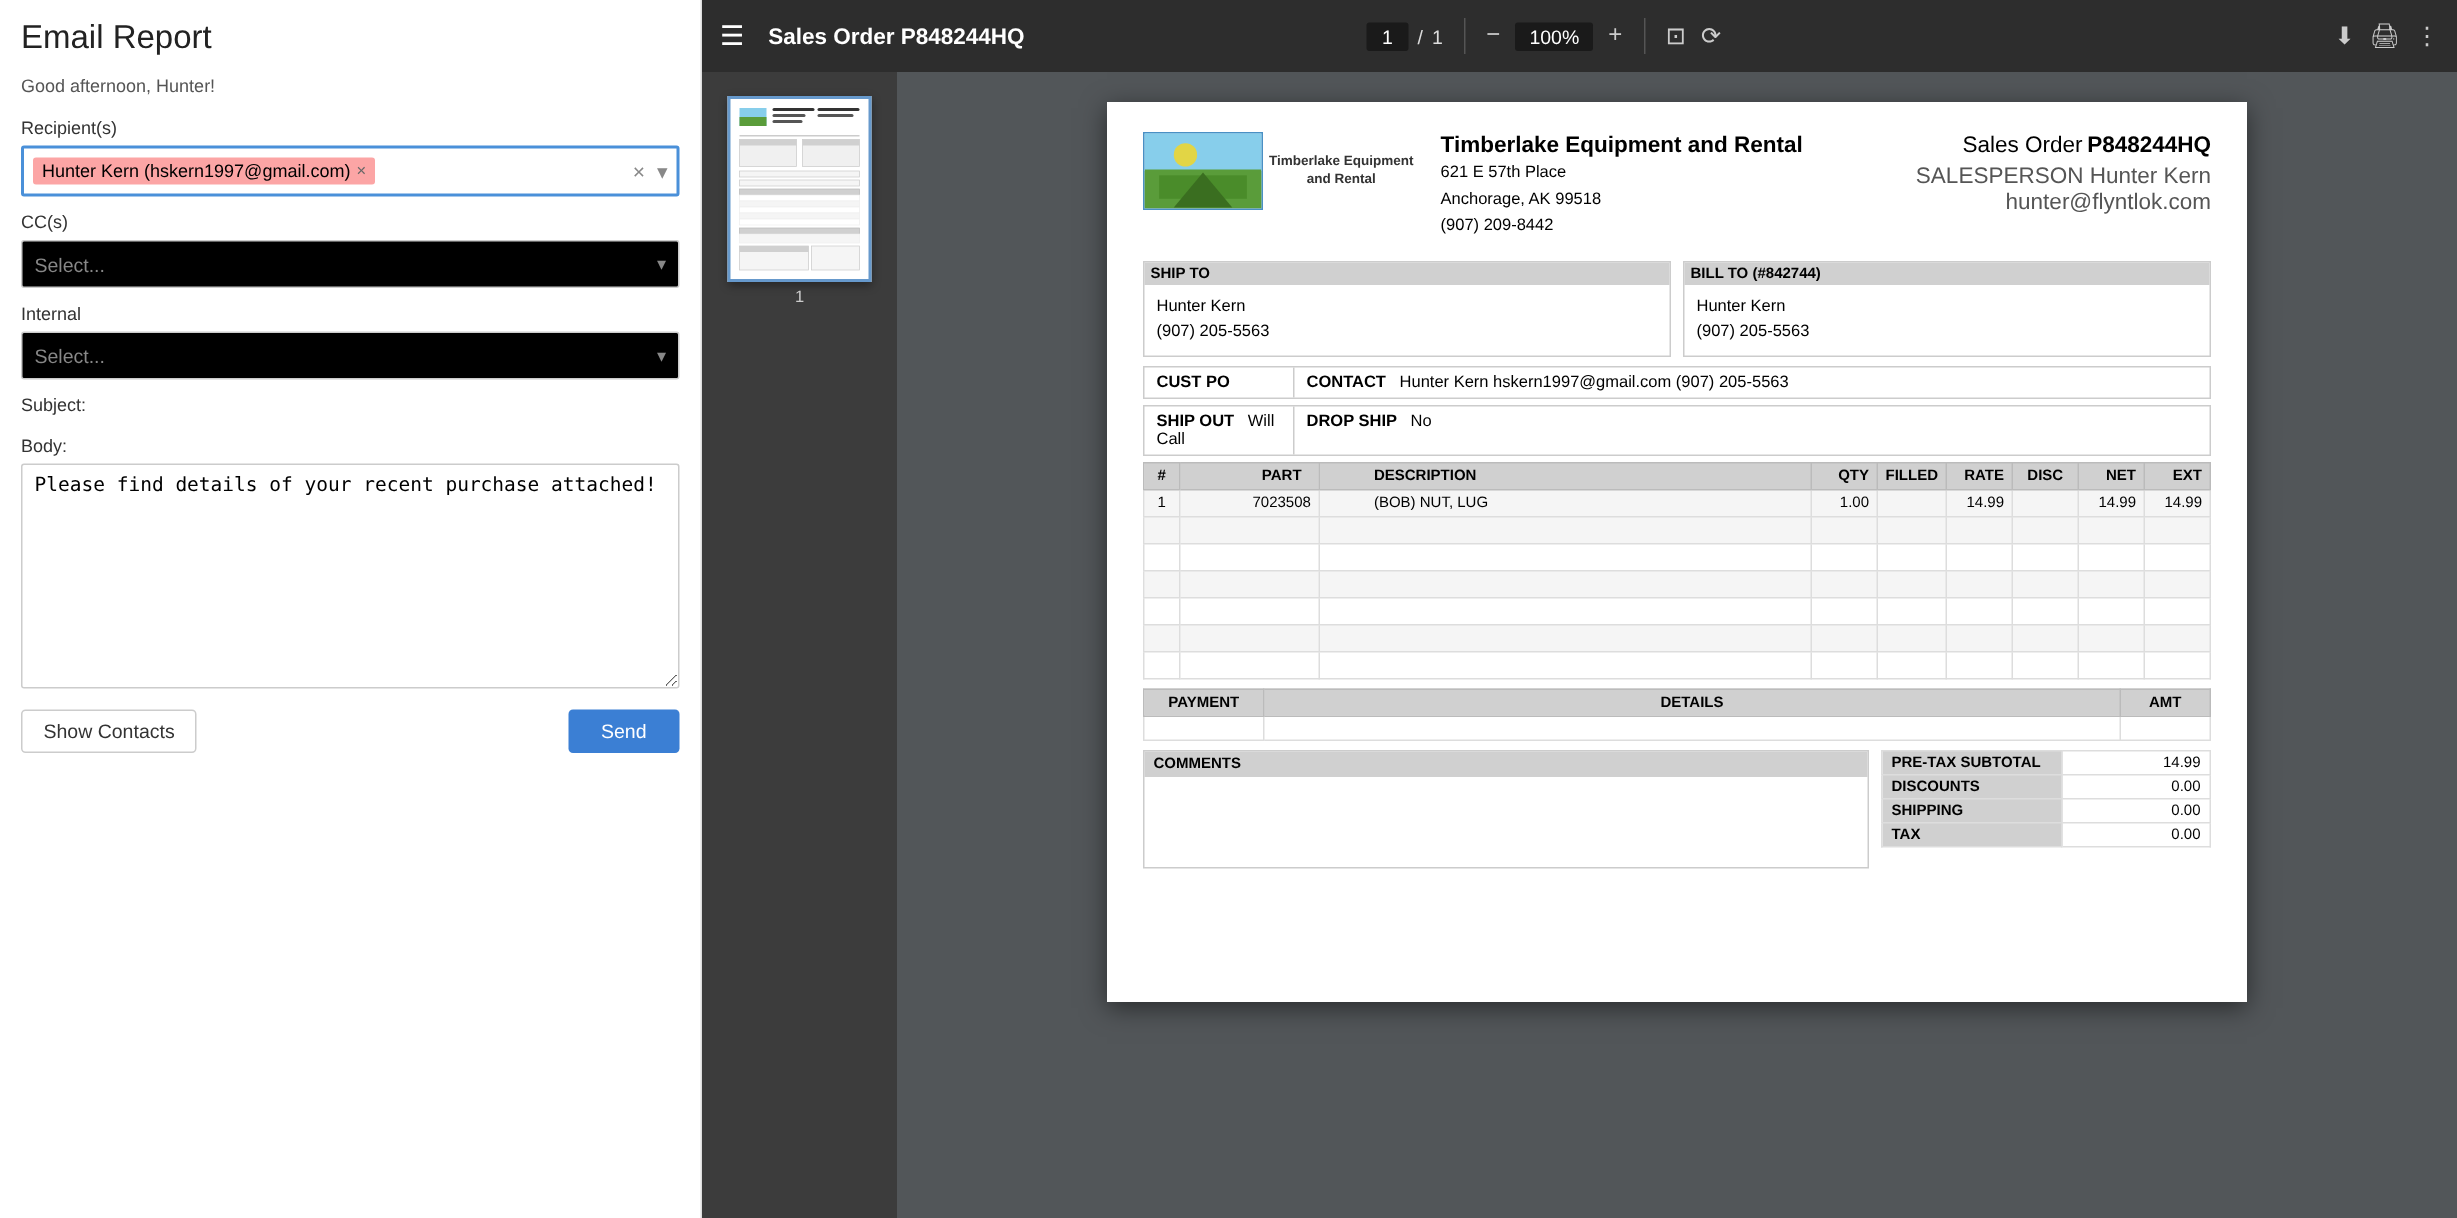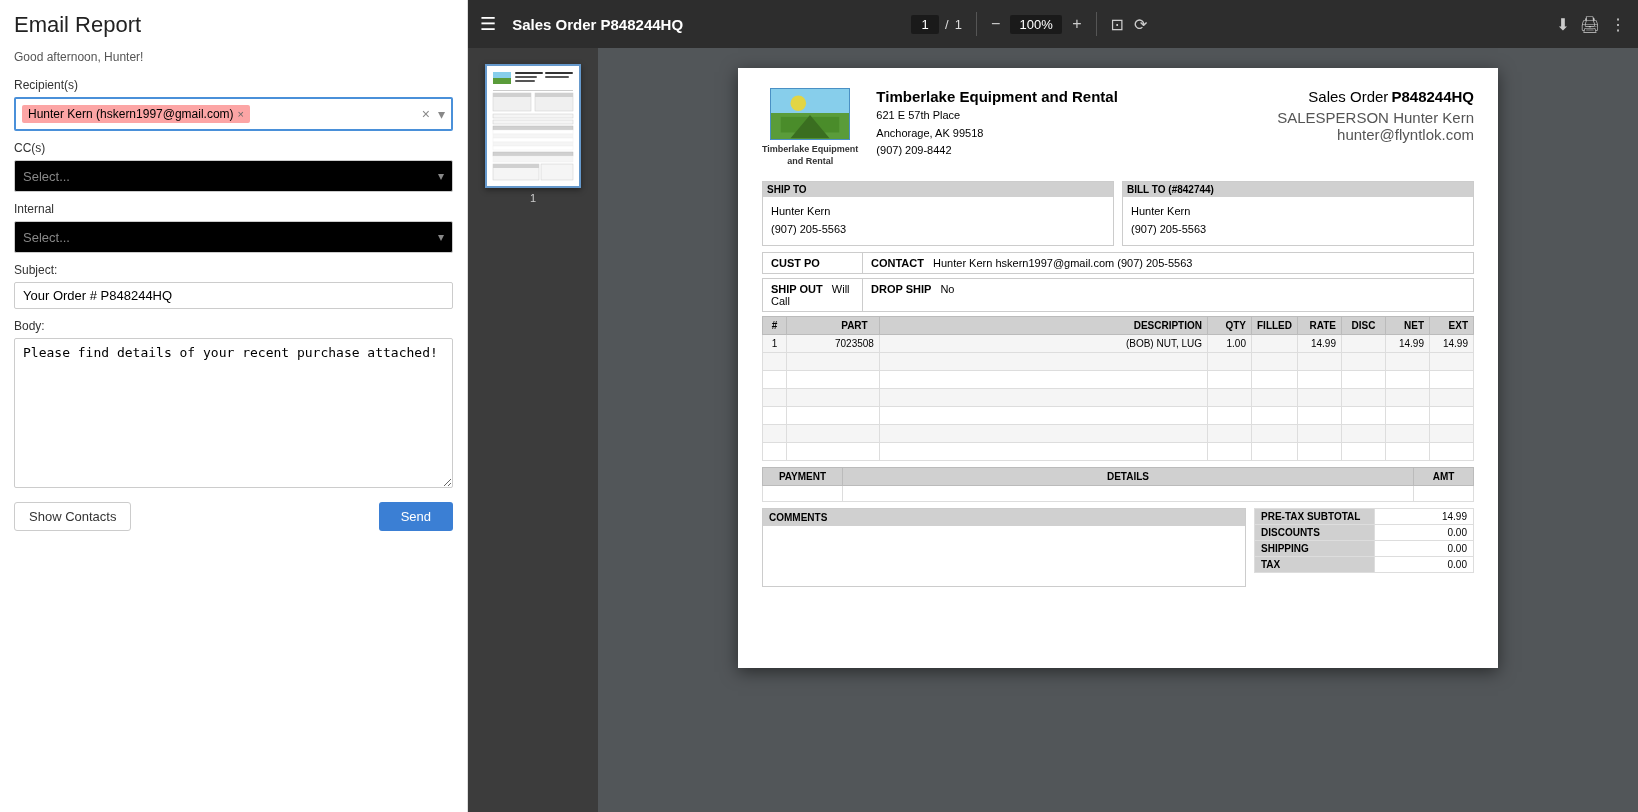--- a/index.html
+++ b/index.html
@@ -272,21 +272,21 @@
 
     
     .pdf-header-row {
       display: flex;
       justify-content: space-between;
       align-items: flex-start;
       margin-bottom: 14px;
     }
     .company-logo-block {
       display: flex;
-      flex-direction: column;
+      flex-direction: row;
       align-items: center;
       gap: 4px;
     }
     .logo-img {
       width: 80px;
       height: 52px;
       border: 1px solid #4a90c4;
       background: linear-gradient(to bottom, #87ceeb 50%, #5a9c3a 50%);
       display: flex;
       align-items: flex-end;
@@ -381,21 +381,21 @@
       text-align: center;
       font-weight: bold;
     }
     .items-table td {
       border: 1px solid #ddd;
       padding: 3px 5px;
       height: 18px;
     }
     .items-table .col-num { width: 24px; text-align: center; }
     .items-table .col-part { width: 70px; text-align: center; padding-left: 48px; }
-    .items-table .col-desc { text-align: right; padding-left: 36px; }
+    .items-table .col-desc { text-align: left; padding-left: 36px; }
     .items-table .col-qty { width: 44px; text-align: right; }
     .items-table .col-filled { width: 44px; text-align: center; }
     .items-table .col-rate { width: 44px; text-align: right; }
     .items-table .col-disc { width: 44px; text-align: center; }
     .items-table .col-net { width: 44px; text-align: right; }
     .items-table .col-ext { width: 44px; text-align: right; }
 
     .stripe-row { background: #f5f5f5; }
 
     .payment-table {
@@ -487,21 +487,20 @@
   <div class="field-group">
     <div class="field-label">Internal</div>
     <div class="select-container">
       <span class="select-placeholder">Select...</span>
       <span class="chevron">▾</span>
     </div>
   </div>
 
   <div class="field-group">
     <div class="field-label">Subject:</div>
-    <input class="text-input" type="text" value="Your Order # P848244HQ" style="">
   </div>
 
   <div class="field-group">
     <div class="field-label">Body:</div>
     <textarea class="textarea-input" style="">Please find details of your recent purchase attached!</textarea>
   </div>
 
   <div class="bottom-actions">
     <button class="btn-show-contacts">Show Contacts</button>
     <button class="btn-send">Send</button>

